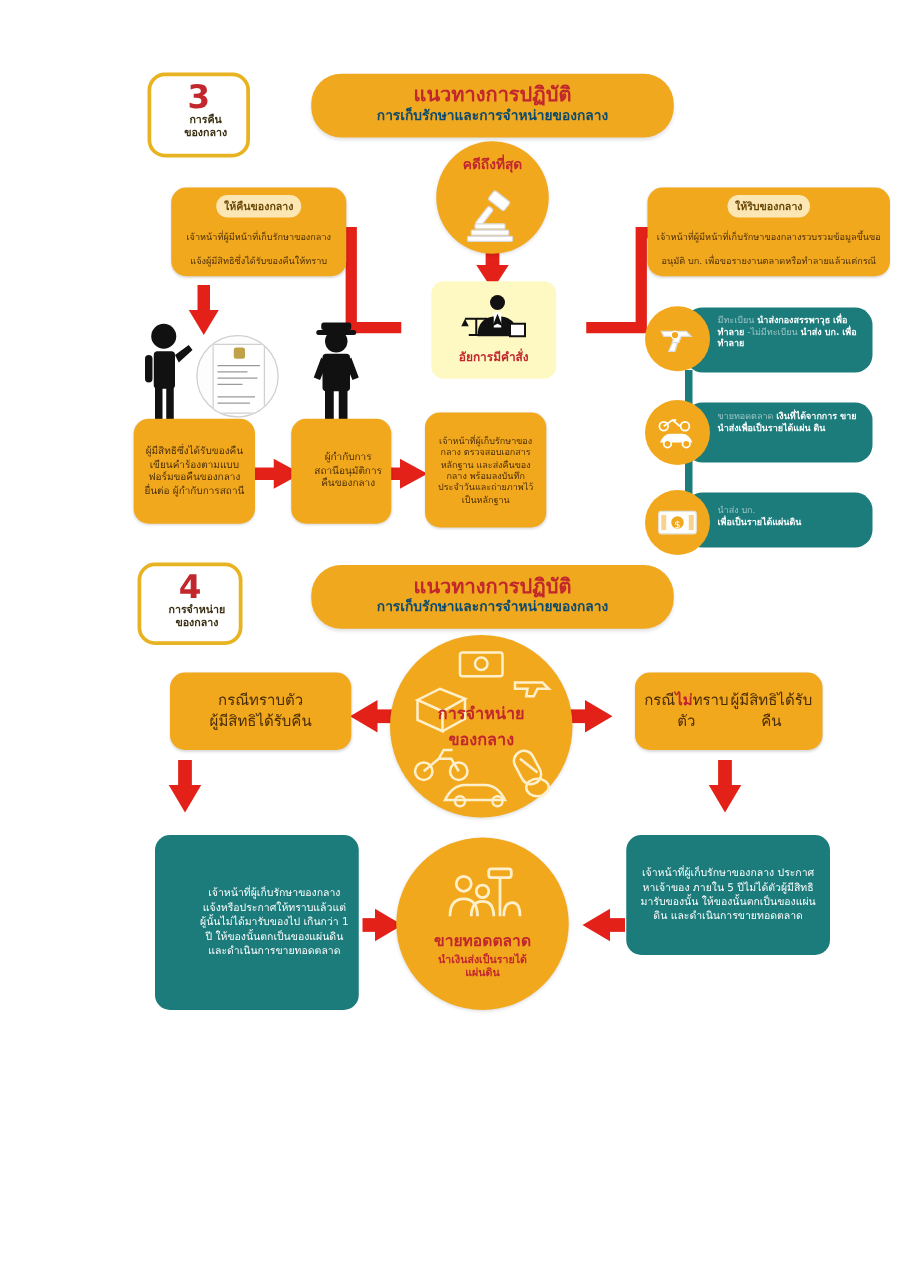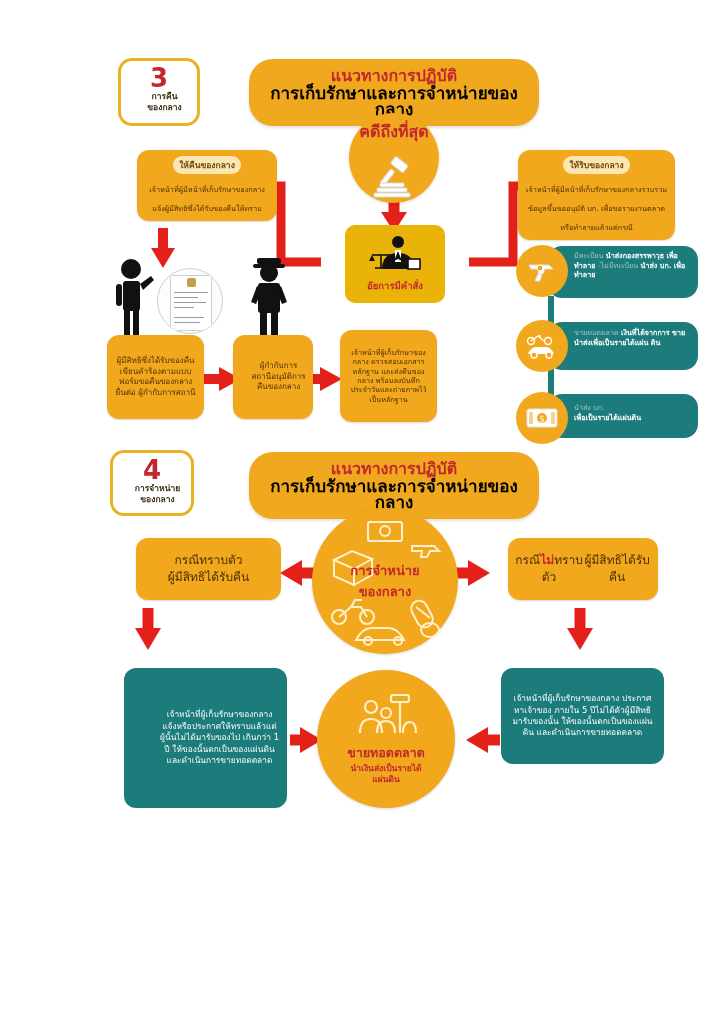--- a/index.html
+++ b/index.html
@@ -33,21 +33,21 @@
     background: #F0A81E;
     border-radius: 24px;
     text-align: center;
     padding: 7px 18px 9px;
     box-shadow: 0 2px 3px rgba(0,0,0,.12);
   }
   .title-pill .t1 {
     color: #C1272D; font-size: 16px; font-weight: bold; line-height: 19px;
   }
   .title-pill .t2 {
-    color: #000000; font-size: 17px; font-weight: bold; line-height: 16px;
+    color: #0c4a6e; font-size: 11px; font-weight: bold; line-height: 16px;
   }
 
   .obox {
     position: absolute;
     background: #F2A81D;
     border-radius: 12px;
     color: #4a2d06;
     text-align: center;
     padding: 6px 7px;
     box-shadow: 0 1px 2px rgba(0,0,0,.15);
@@ -136,33 +136,33 @@
     <polygon points="151,248 175,248 163,268" fill="#E32119"></polygon>
 
     <path d="M204 379 L222 379" stroke="#E32119" stroke-width="10" fill="none"></path>
     <polygon points="219,367 219,391 241,379" fill="#E32119"></polygon>
 
     <path d="M310 379 L322 379" stroke="#E32119" stroke-width="10" fill="none"></path>
     <polygon points="320,367 320,391 342,379" fill="#E32119"></polygon>
   </svg>
 
   <div class="circle" style="left:349px; top:113px; width:90px; height:90px;">
-    <div class="redtxt" style="font-size:16px; margin-bottom:14px;">คดีถึงที่สุด</div>
+    <div class="redtxt" style="font-size:11px; margin-bottom:14px;">คดีถึงที่สุด</div>
     <svg width="46" height="40" viewBox="0 0 46 40">
       <g fill="#ffffff" stroke="#d9d9d9" stroke-width="1">
         <rect x="20" y="2" width="16" height="9" rx="2" transform="rotate(38 28 7)"></rect>
         <rect x="14" y="10" width="5" height="18" rx="2" transform="rotate(38 16 19)"></rect>
         <rect x="6" y="30" width="30" height="4" rx="1"></rect>
         <rect x="9" y="25" width="24" height="4" rx="1"></rect>
         <rect x="3" y="35" width="36" height="4" rx="1"></rect>
       </g>
     </svg>
   </div>
 
-  <div style="position:absolute; left:345px; top:225px; width:100px; height:78px; background:#eab308; border-radius:10px; display:flex; flex-direction:column; align-items:center; justify-content:center;">
+  <div style="position:absolute; left:345px; top:225px; width:100px; height:78px; background:#fef9c3; border-radius:10px; display:flex; flex-direction:column; align-items:center; justify-content:center;">
     <svg width="54" height="40" viewBox="0 0 54 40">
       <circle cx="30" cy="7" r="6" fill="#111"></circle>
       <path d="M14 34 Q14 18 30 18 Q46 18 46 34 Z" fill="#111"></path>
       <rect x="27" y="15" width="6" height="12" fill="#fff"></rect>
       <path d="M30 16 L26 26 L30 24 L34 26 Z" fill="#111"></path>
       <g stroke="#111" stroke-width="1.6" fill="none">
         <line x1="4" y1="20" x2="22" y2="20"></line>
         <line x1="13" y1="20" x2="13" y2="33"></line>
         <line x1="7" y1="33" x2="19" y2="33"></line>
         <path d="M4 20 L1 26 L7 26 Z" fill="#111" stroke="none"></path>
@@ -171,21 +171,21 @@
       <rect x="40" y="24" width="12" height="10" fill="#fff" stroke="#111" stroke-width="1.6"></rect>
     </svg>
     <div class="redtxt" style="font-size:9.5px; margin-top:3px;">อัยการมีคำสั่ง</div>
   </div>
 
   <div class="obox" style="left:137px; top:150px; width:140px;">
     <span class="hd">ให้คืนของกลาง</span>
     <span class="bd">เจ้าหน้าที่ผู้มีหน้าที่เก็บรักษาของกลางแจ้งผู้มีสิทธิซึ่งได้รับของคืนให้ทราบ</span>
   </div>
 
-  <div class="obox" style="left:518px; top:150px; width:157px;">
+  <div class="obox" style="left:518px; top:150px; width:194px;">
     <span class="hd">ให้ริบของกลาง</span>
     <span class="bd">เจ้าหน้าที่ผู้มีหน้าที่เก็บรักษาของกลางรวบรวมข้อมูลขึ้นขออนุมัติ บก. เพื่อขอรายงานตลาดหรือทำลายแล้วแต่กรณี</span>
   </div>
 
   <svg class="silhouette" style="left:105px; top:258px;" width="60" height="80" viewBox="0 0 60 80">
     <circle cx="26" cy="11" r="10" fill="#111"></circle>
     <rect x="18" y="23" width="17" height="30" rx="3" fill="#111"></rect>
     <rect x="19" y="52" width="6" height="27" fill="#111"></rect>
     <rect x="28" y="52" width="6" height="27" fill="#111"></rect>
     <path d="M35 26 L46 18 L49 22 L38 32 Z" fill="#111"></path>

